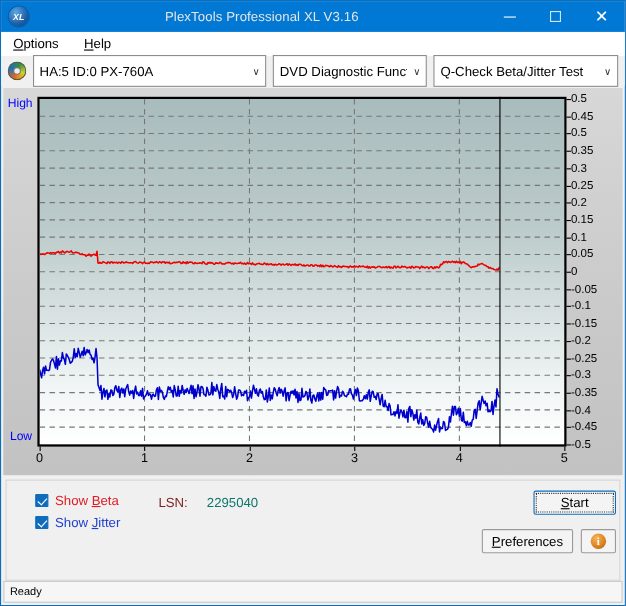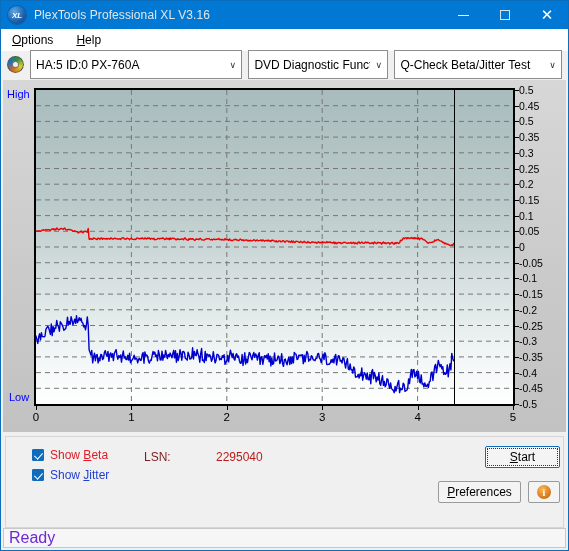--- a/index.html
+++ b/index.html
@@ -14,21 +14,21 @@
     width:569px;height:551px;position:relative;
     background:#f0f0f0;
     border:1px solid #0a6ebd;
     box-sizing:border-box;
     display:flex;flex-direction:column;
   }
 
   
   .titlebar{
     height:28px;background:#0078d4;display:flex;align-items:center;
-    flex:0 0 auto;position:relative;
+    flex:0 0 auto;position:relative;text-align:center;
   }
   .title-icon{
     width:18px;height:18px;border-radius:50%;
     background:radial-gradient(circle at 35% 30%, #5aa9e6 0%, #1e5fa8 60%, #123d72 100%);
     margin-left:7px;margin-right:8px;
     display:flex;align-items:center;justify-content:center;
     font-size:8px;font-weight:bold;color:#fff;font-style:italic;
     box-shadow:0 0 0 1px #0b5ea8;
     flex:0 0 auto;
   }
@@ -132,21 +132,21 @@
   .cbox::after{
     content:"";position:absolute;left:3px;top:1px;width:4px;height:7px;
     border:solid #fff;border-width:0 1.6px 1.6px 0;transform:rotate(42deg);
   }
   .chk-label{font-size:12px;}
   .chk-label.beta{color:#e01b24;}
   .chk-label.jitter{color:#1f3fd0;}
   .chk-label u{text-decoration:underline;}
 
   .lsn-label{position:absolute;left:138px;top:13px;font-size:12px;color:#7f1d1d;}
-  .lsn-value{position:absolute;left:182px;top:13px;font-size:12px;color:#b91c1c;margin-left:28px;}
+  .lsn-value{position:absolute;left:182px;top:13px;font-size:12px;color:#0f766e;}
 
   .btn{
     position:absolute;background:#f4f4f4;border:1px solid #9a9a9a;
     font-size:12px;color:#000;display:flex;align-items:center;justify-content:center;
     box-sizing:border-box;border-radius:2px;
   }
   .btn u{text-decoration:underline;}
   .btn-start{
     left:479px;top:9px;width:75px;height:22px;
     border:1px solid #0f6cbd;box-shadow:inset 0 0 0 1px #fff;
@@ -165,21 +165,21 @@
     display:flex;align-items:center;justify-content:center;
     color:#fff;font-size:10px;font-weight:bold;font-family:"Liberation Serif",serif;
   }
 
   
   .statusbar{
     flex:0 0 auto;height:20px;background:#f6f6f6;border:1px solid #c8c8c8;
     margin:0 2px 2px 2px;display:flex;align-items:center;padding-left:5px;
     box-sizing:border-box;
   }
-  .status-text{font-size:16px;color:#6d28d9;}
+  .status-text{font-size:10px;color:#000000;}
 </style>
 </head>
 <body>
 
 <div class="window">
 
   <div class="titlebar">
     <div class="title-icon">XL</div>
     <div class="title-text">PlexTools Professional XL V3.16</div>
     <div class="win-btns">

